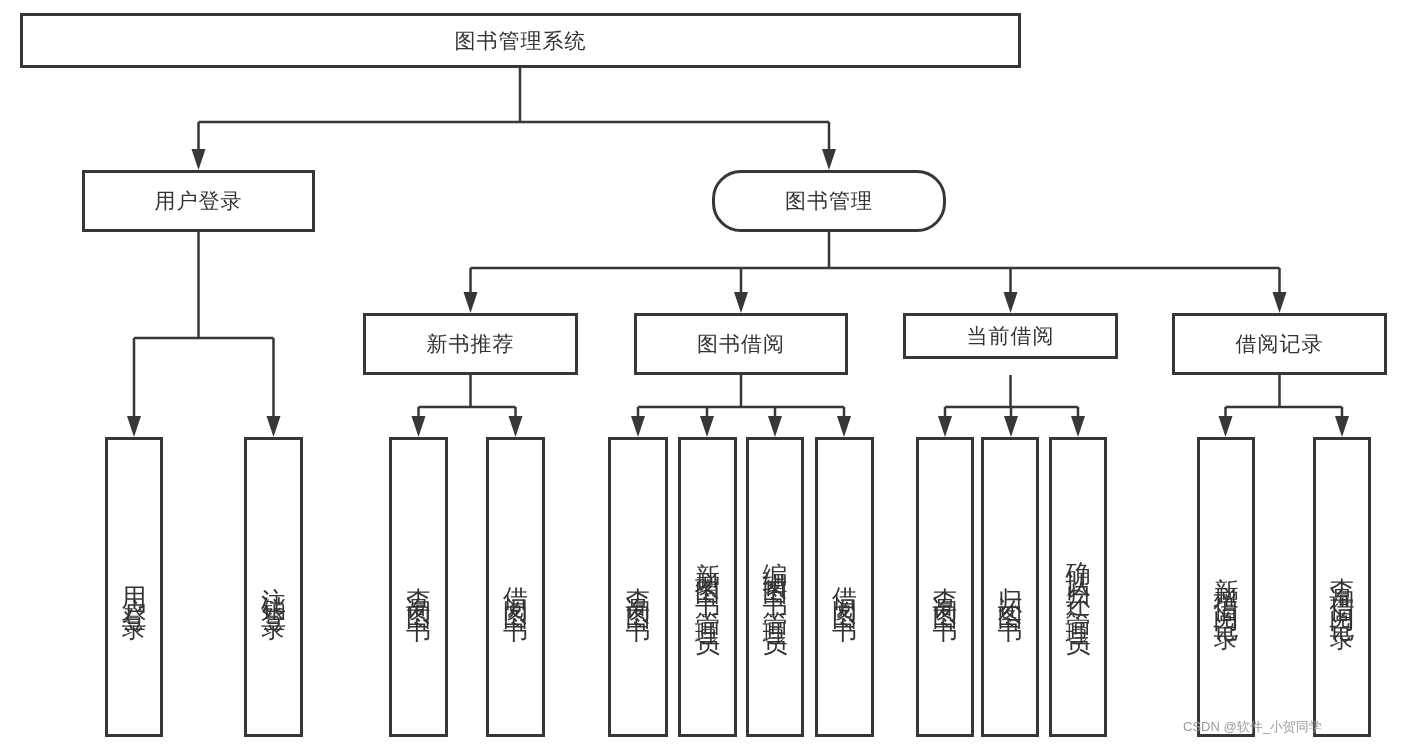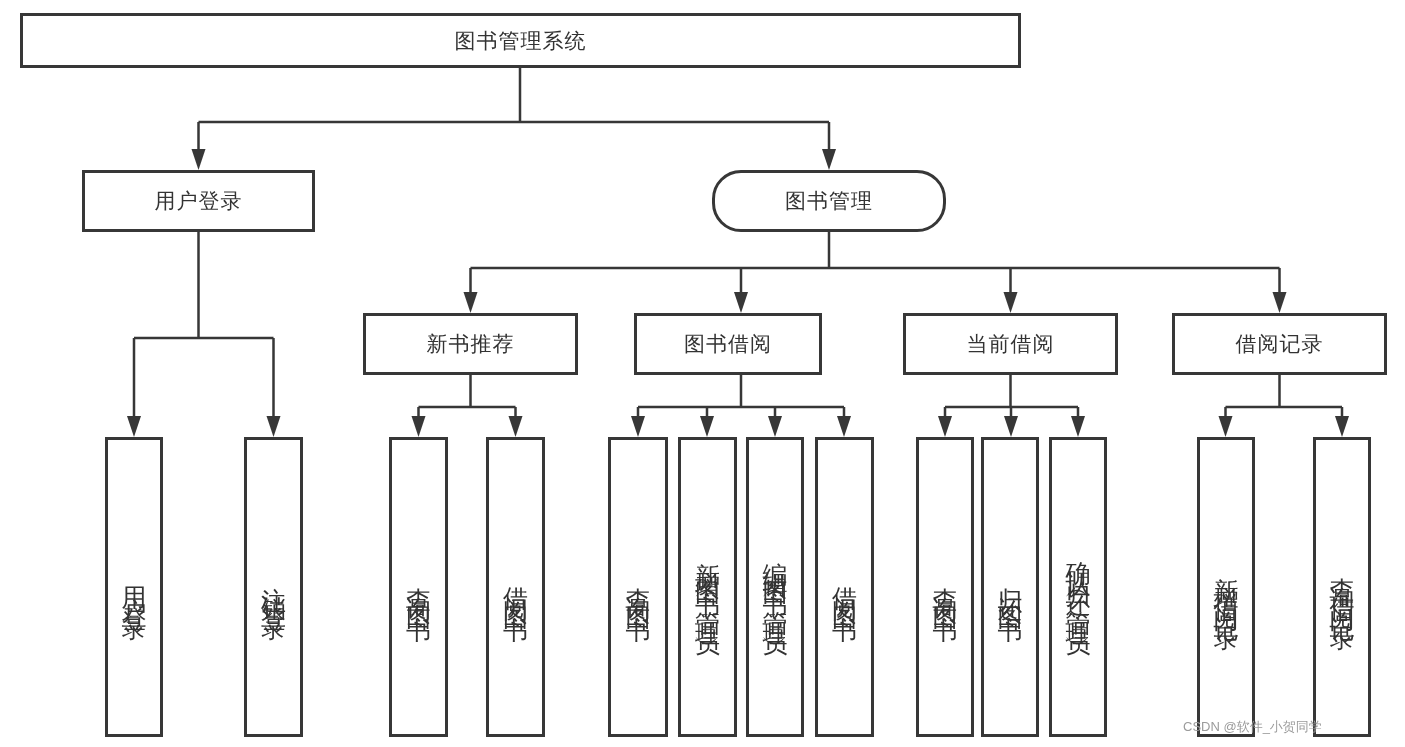--- a/index.html
+++ b/index.html
@@ -93,22 +93,22 @@
       <polygon points="1335,416 1349,416 1342,437"></polygon>
     </g>
   </svg>
 
   <div class="box hbox root" style="left:20px; top:13px; width:1001px; height:55px;">图书管理系统</div>
 
   <div class="box hbox" style="left:82px; top:170px; width:233px; height:62px;">用户登录</div>
   <div class="box hbox" style="left:712px; top:170px; width:234px; height:62px;border-radius:29px;">图书管理</div>
 
   <div class="box hbox" style="left:363px; top:313px; width:215px; height:62px;">新书推荐</div>
-  <div class="box hbox" style="left:634px; top:313px; width:188px; height:62px;">图书借阅</div>
-  <div class="box hbox" style="left:903px; top:313px; width:215px; height:62px;">当前借阅</div>
+  <div class="box hbox" style="left:634px; top:313px; width:214px; height:62px;">图书借阅</div>
+  <div class="box hbox" style="left:903px; top:313px; width:215px; height:46px;">当前借阅</div>
   <div class="box hbox" style="left:1172px; top:313px; width:215px; height:62px;">借阅记录</div>
 
   <div class="box vbox" style="left:105px; top:437px; width:58px; height:300px;">
     <span>用户登录</span>
   </div>
   <div class="box vbox" style="left:244px; top:437px; width:59px; height:300px;">
     <span>注销登录</span>
   </div>
   <div class="box vbox" style="left:389px; top:437px; width:59px; height:300px;">
     <span>查询图书</span>

